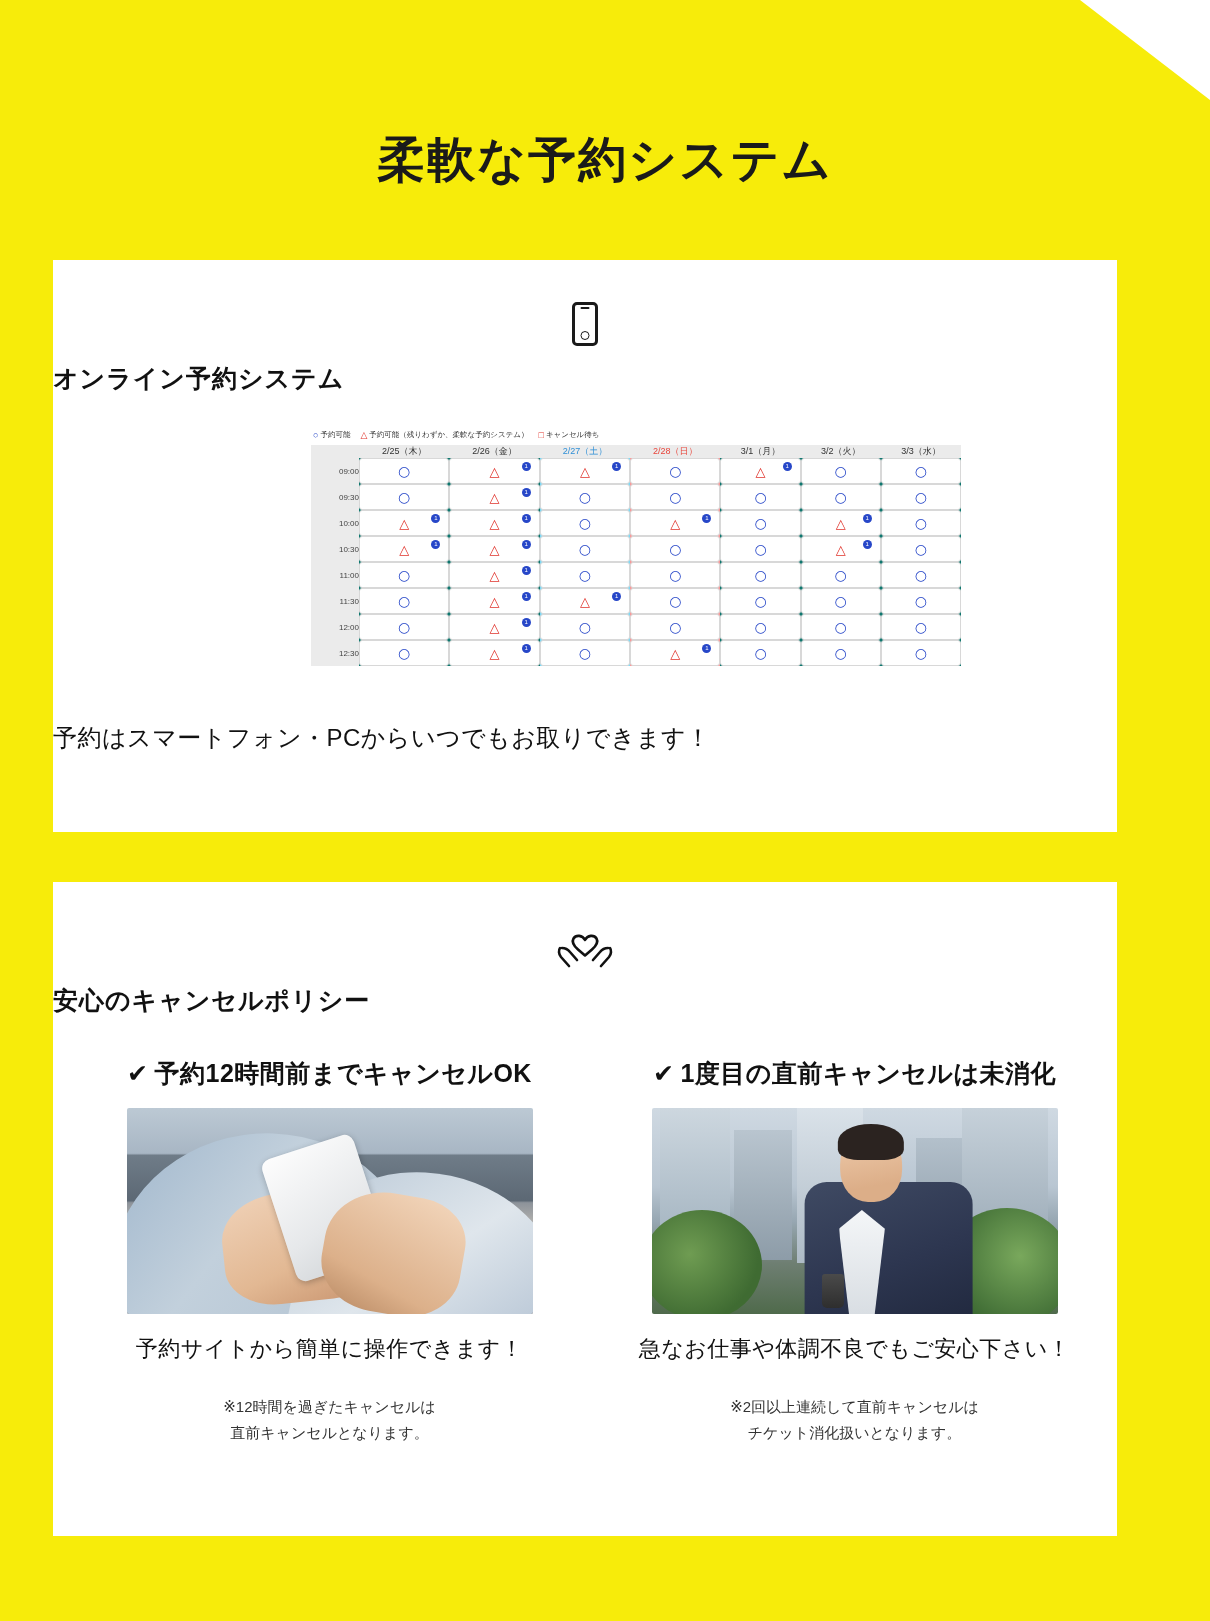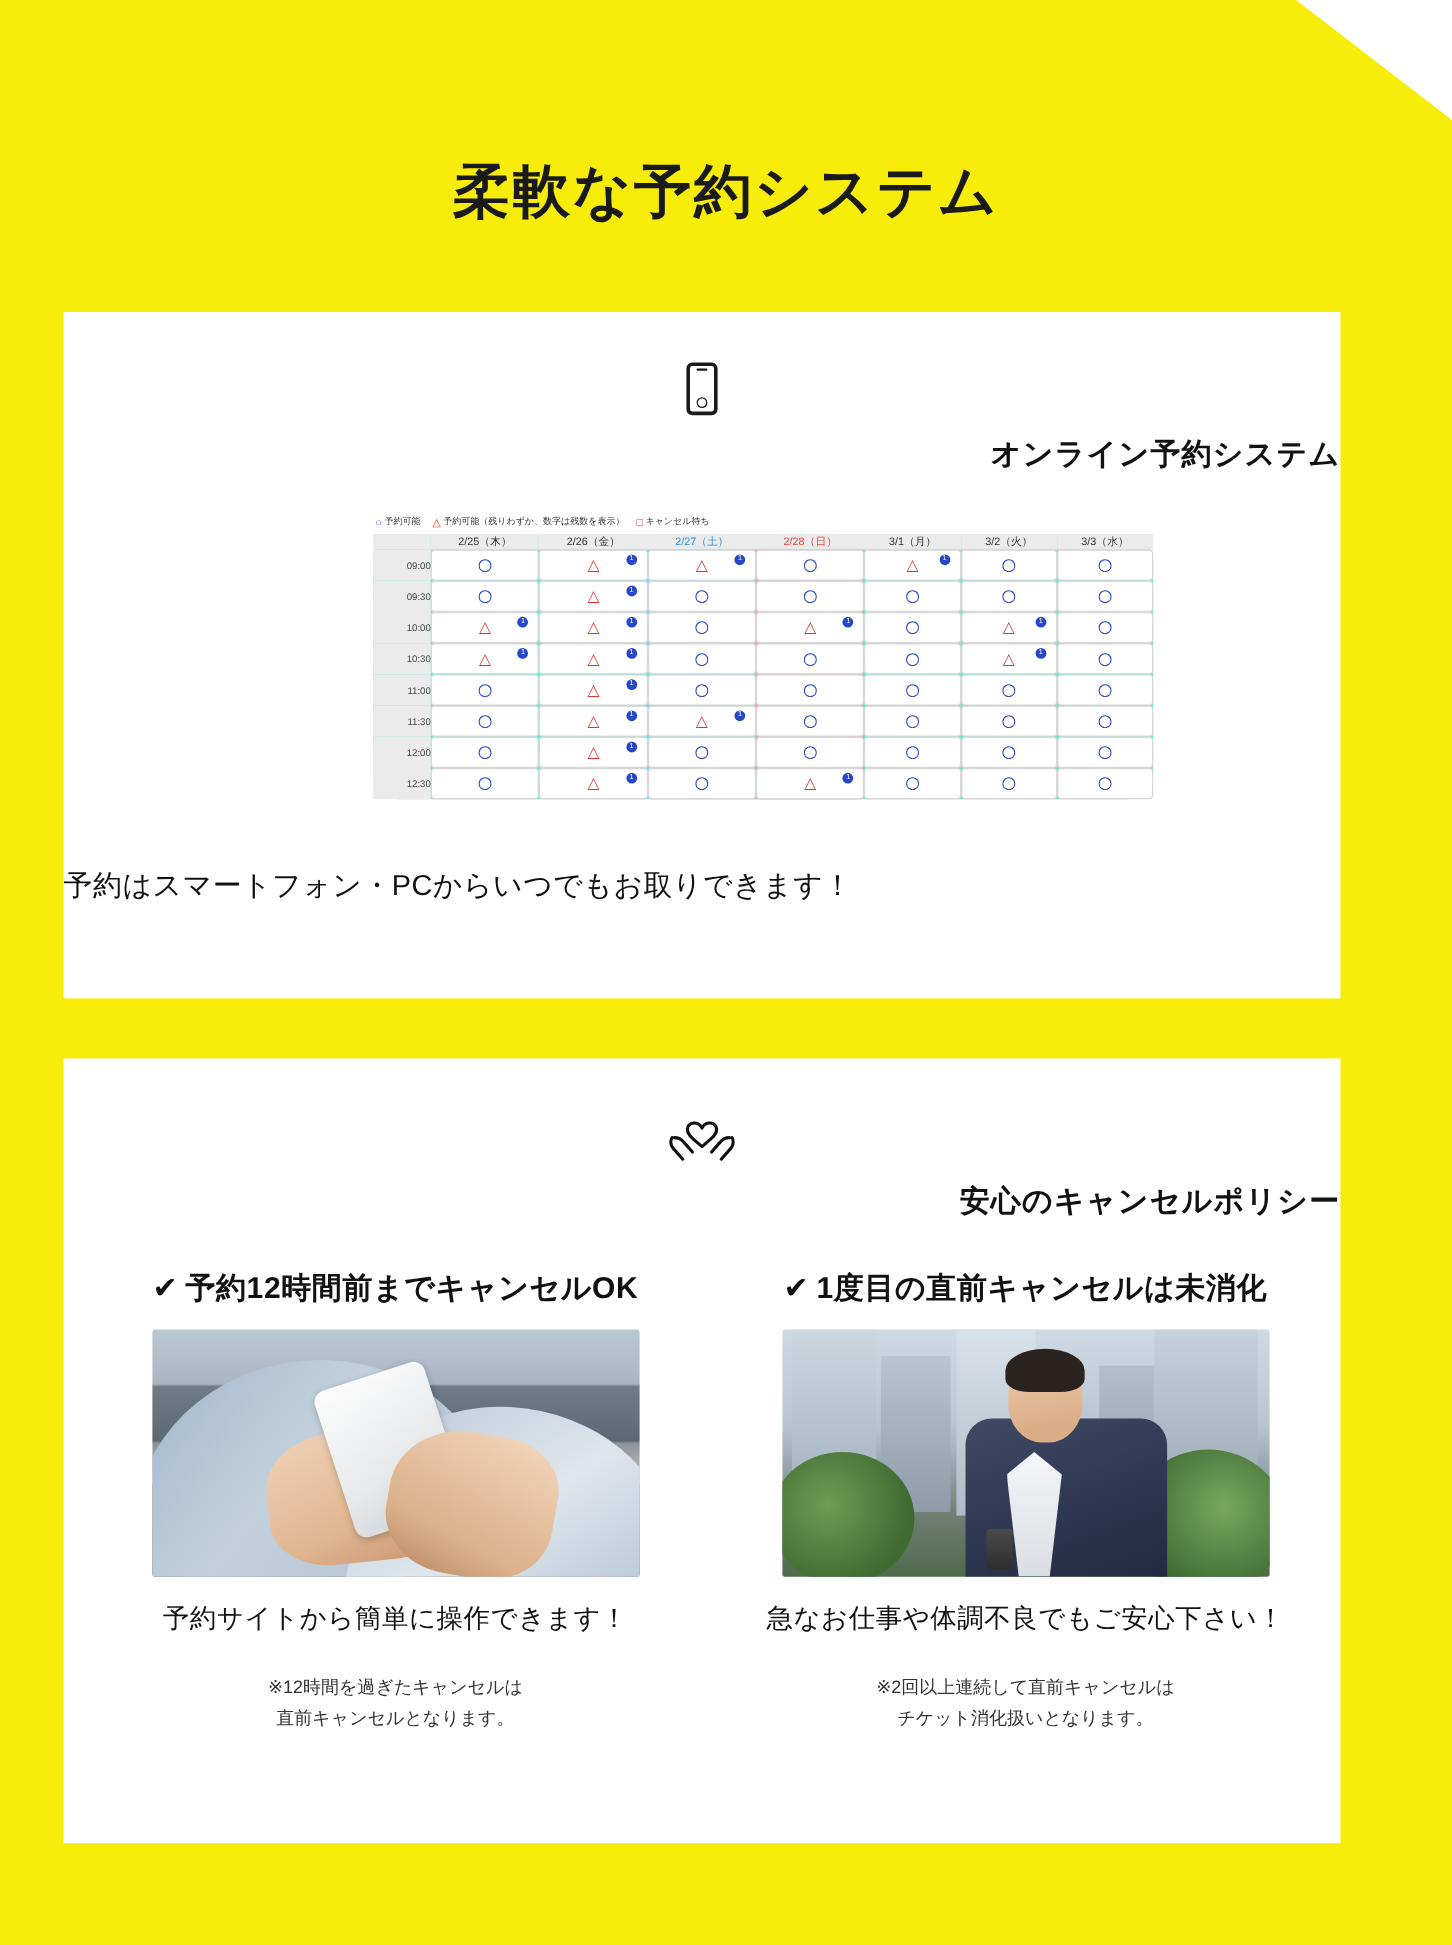--- a/index.html
+++ b/index.html
@@ -49,21 +49,21 @@
   }
   #panel-reservation { left: 53px; top: 260px; width: 1064px; height: 572px; }
   #panel-cancel      { left: 53px; top: 882px; width: 1064px; height: 654px; }
 
   .panel-icon {
     text-align: center;
     margin-top: 42px;
     height: 50px;
   }
   .panel-heading {
-    text-align: right;
+    text-align: left;
     font-size: 25px;
     font-weight: bold;
     color: #111;
     margin-top: 10px;
     letter-spacing: 1px;
   }
 
   
   .phone-icon {
     display: inline-block;
@@ -105,21 +105,21 @@
     font-size: 7.5px;
     color: #333;
     margin-bottom: 5px;
     padding-left: 2px;
   }
   .cal-legend .lg { display: flex; align-items: center; gap: 2px; white-space: nowrap; }
   .lg-circle { color: #2747c8; font-size: 9px; line-height: 1; }
   .lg-tri { color: #e0342c; font-size: 9px; line-height: 1; }
   .lg-sq { color: #e0342c; font-size: 9px; line-height: 1; }
 
-  .cal-table { width: 100%; border-collapse: collapse; background: #5eead4; border-radius: 22px; }
+  .cal-table { width: 100%; border-collapse: collapse; background: #0f766e; }
   .cal-table th, .cal-table td { padding: 0; }
   .cal-head-time { width: 48px; background: #ebebeb; }
   .cal-head-day {
     font-size: 9px;
     font-weight: normal;
     color: #333;
     text-align: center;
     padding: 5px 0 4px;
     background: #ebebeb;
   }
@@ -348,21 +348,21 @@
   <div class="panel-heading">オンライン予約システム</div>
 
   <div class="calendar-wrap">
     <div class="cal-legend">
       <span class="lg">
         <span class="lg-circle">○</span>
         <span>予約可能</span>
       </span>
       <span class="lg">
         <span class="lg-tri">△</span>
-        <span>予約可能（残りわずか、数字は残数を表示）</span>
+        <span>予約可能（残りわずか、柔軟な予約システム）</span>
       </span>
       <span class="lg">
         <span class="lg-sq">□</span>
         <span>キャンセル待ち</span>
       </span>
     </div>
 
     <table class="cal-table">
       <thead>
         <tr>

